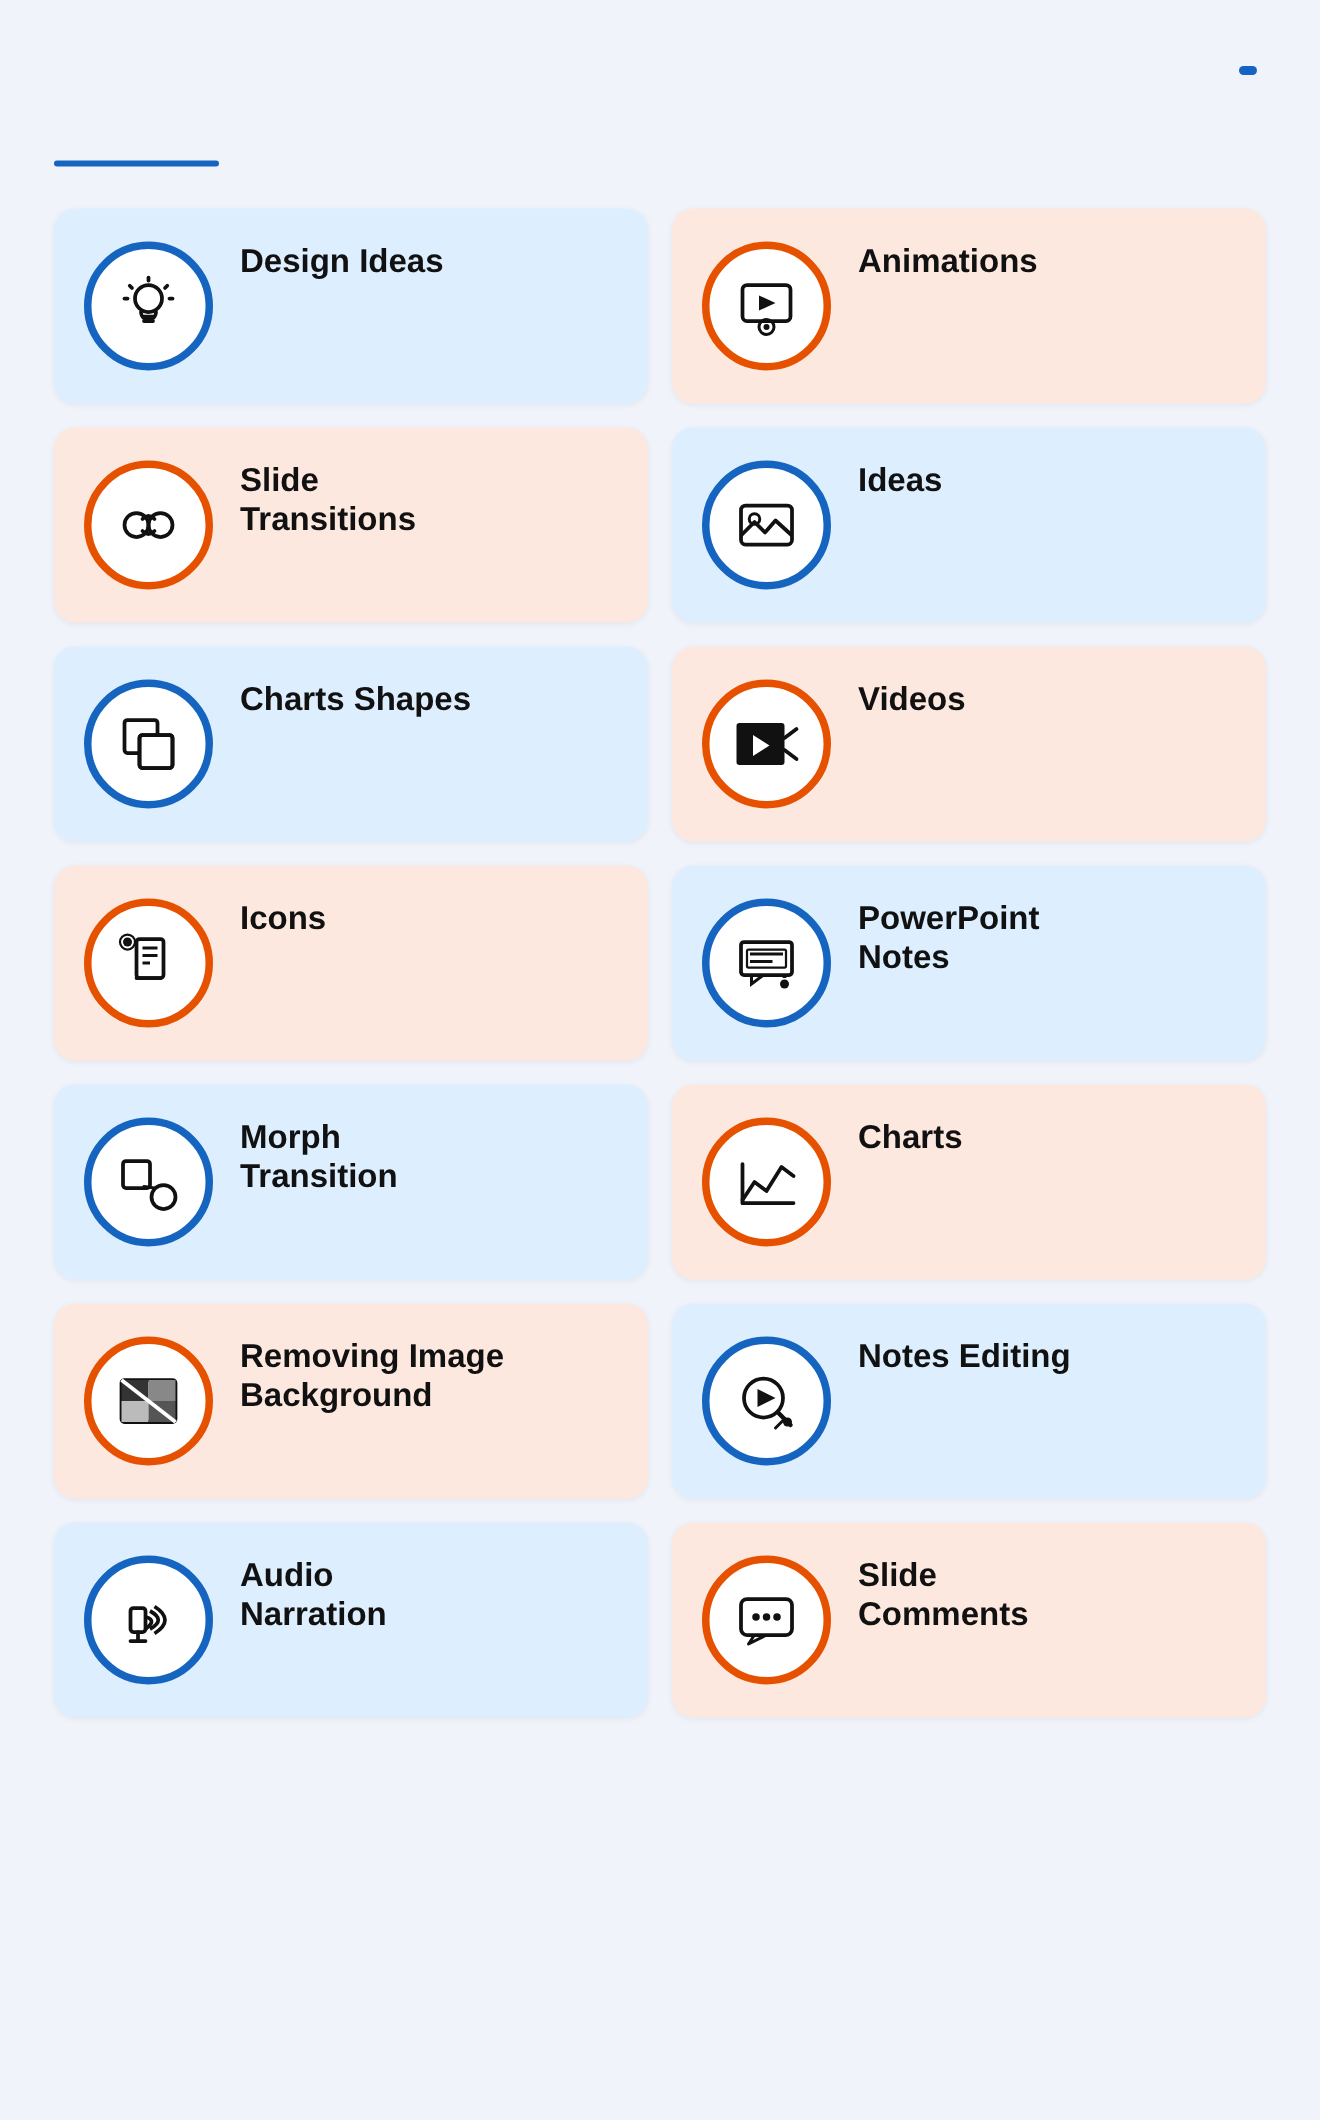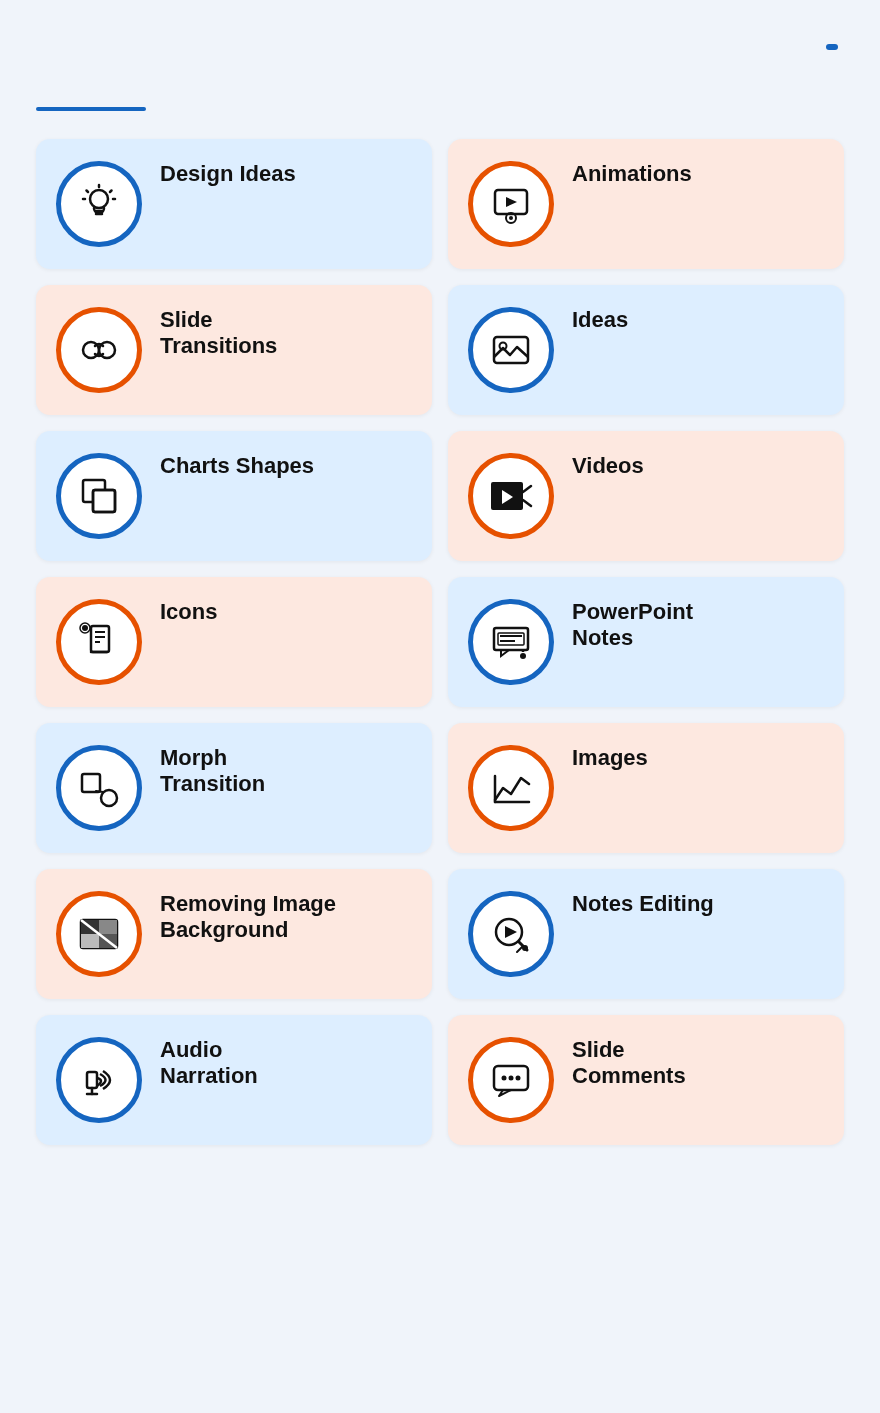--- a/index.html
+++ b/index.html
@@ -216,21 +216,21 @@
       <div class="feature-label">Morph<br>Transition</div>
     </div>
     <div class="feature-card red-bg">
       <div class="icon-circle orange">
         <svg viewBox="0 0 44 44" fill="none" xmlns="http://www.w3.org/2000/svg">
     <polyline points="6,34 14,22 22,28 32,12 40,18" stroke="#111" stroke-width="2.5" fill="none" stroke-linejoin="round" stroke-linecap="round"></polyline>
     <line x1="6" y1="36" x2="40" y2="36" stroke="#111" stroke-width="2.5" stroke-linecap="round"></line>
     <line x1="6" y1="10" x2="6" y2="36" stroke="#111" stroke-width="2.5" stroke-linecap="round"></line>
   </svg>
       </div>
-      <div class="feature-label">Images</div>
+      <div class="feature-label">Charts</div>
     </div>
     <div class="feature-card red-bg">
       <div class="icon-circle orange">
         <svg viewBox="0 0 44 44" fill="none" xmlns="http://www.w3.org/2000/svg">
     <rect x="4" y="8" width="36" height="28" rx="2" stroke="#111" stroke-width="2.5"></rect>
     <rect x="4" y="8" width="18" height="14" fill="#333"></rect>
     <rect x="22" y="8" width="18" height="14" fill="#888"></rect>
     <rect x="4" y="22" width="18" height="14" fill="#bbb"></rect>
     <rect x="22" y="22" width="18" height="14" fill="#555"></rect>
     <line x1="4" y1="8" x2="40" y2="36" stroke="white" stroke-width="2.5"></line>

